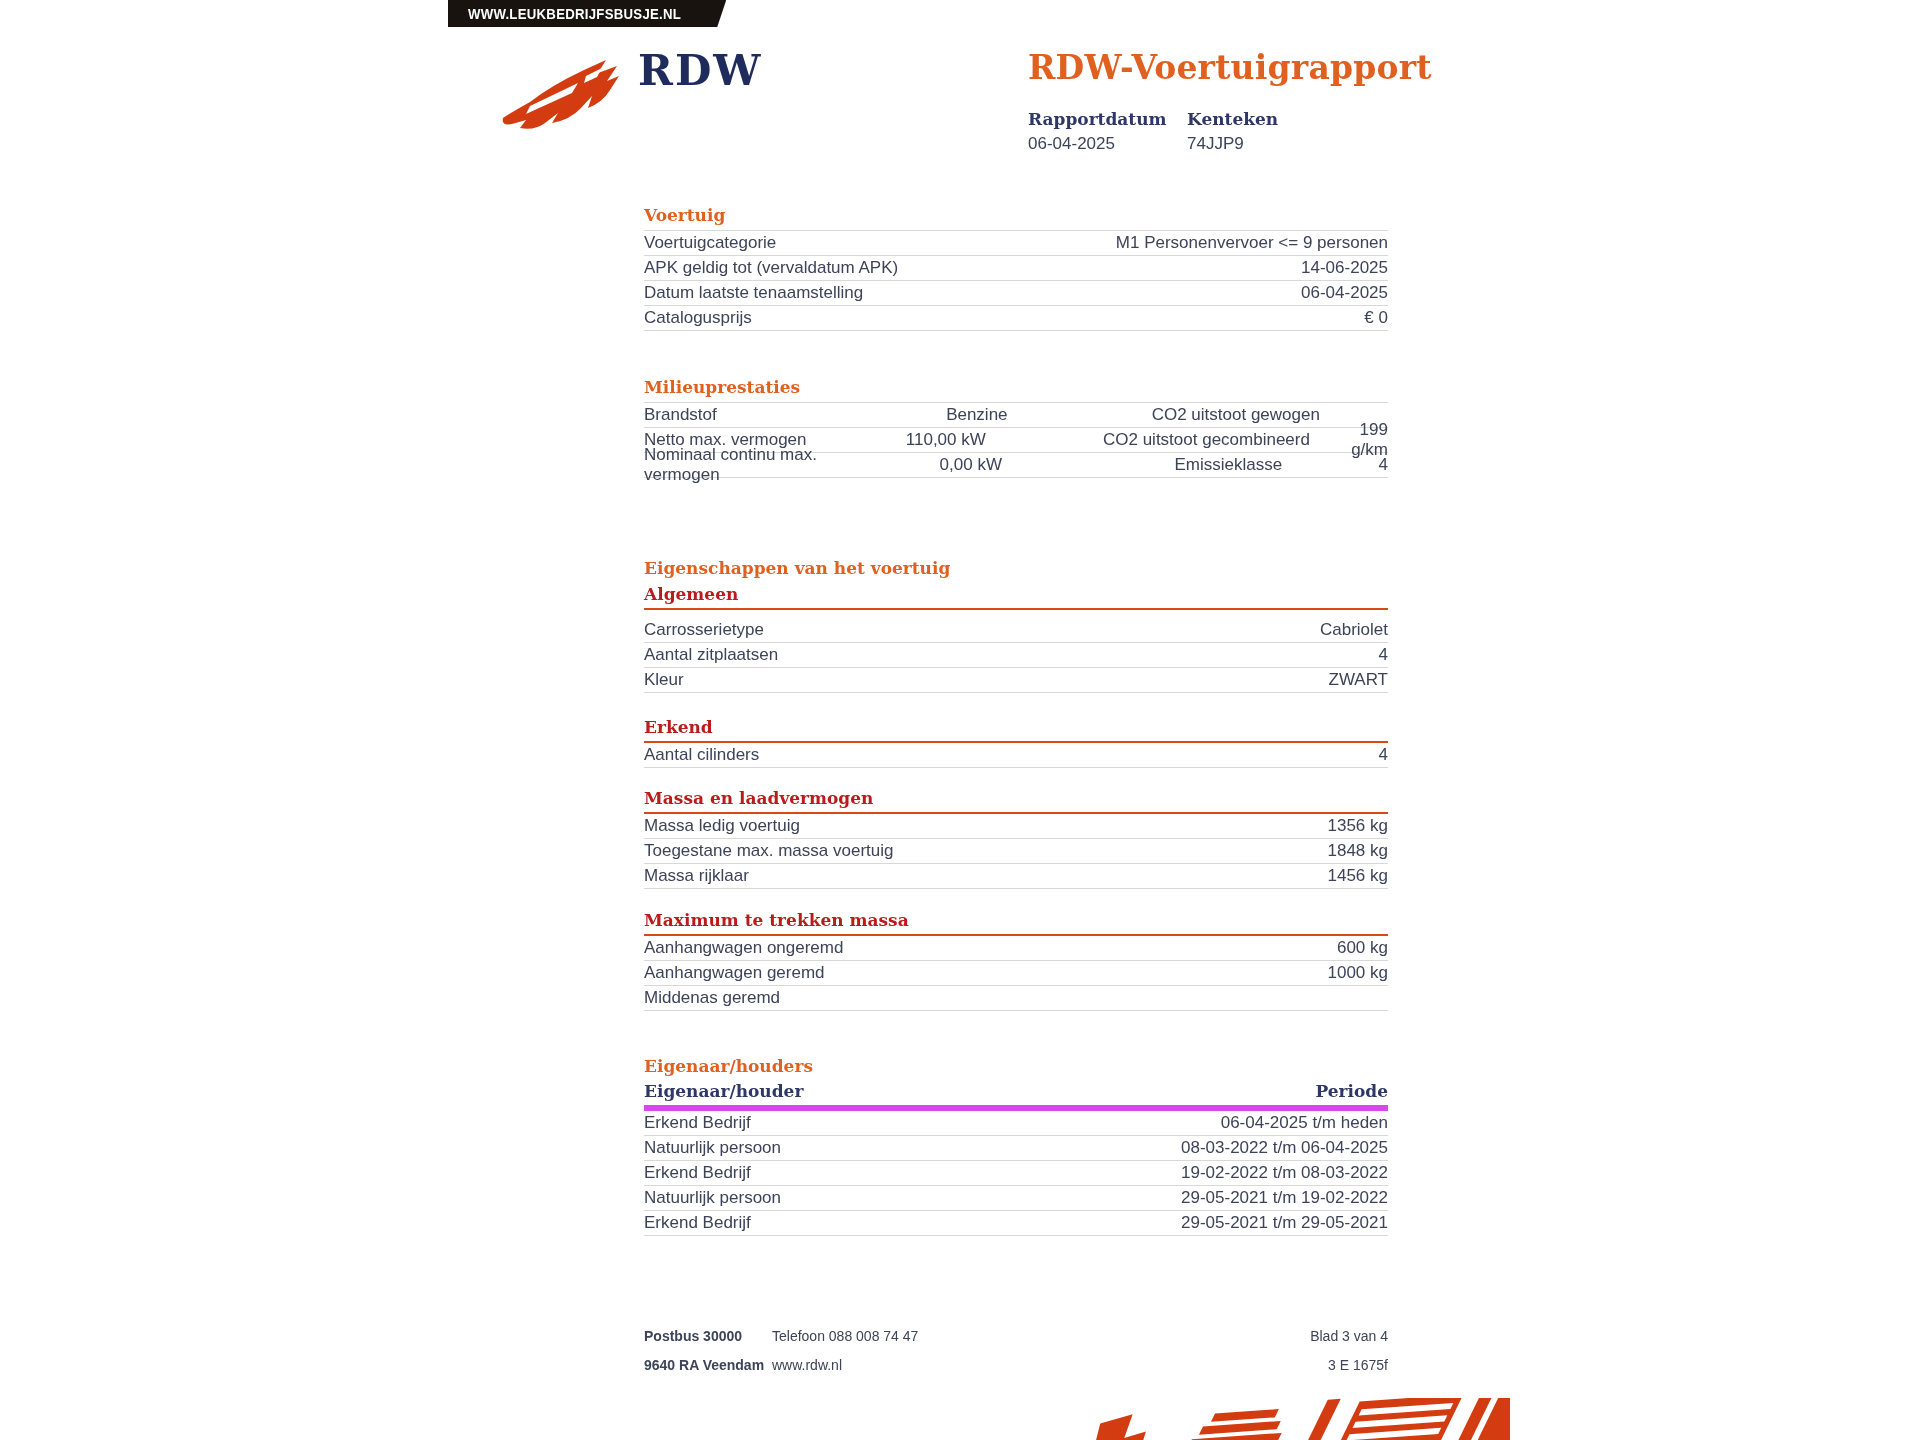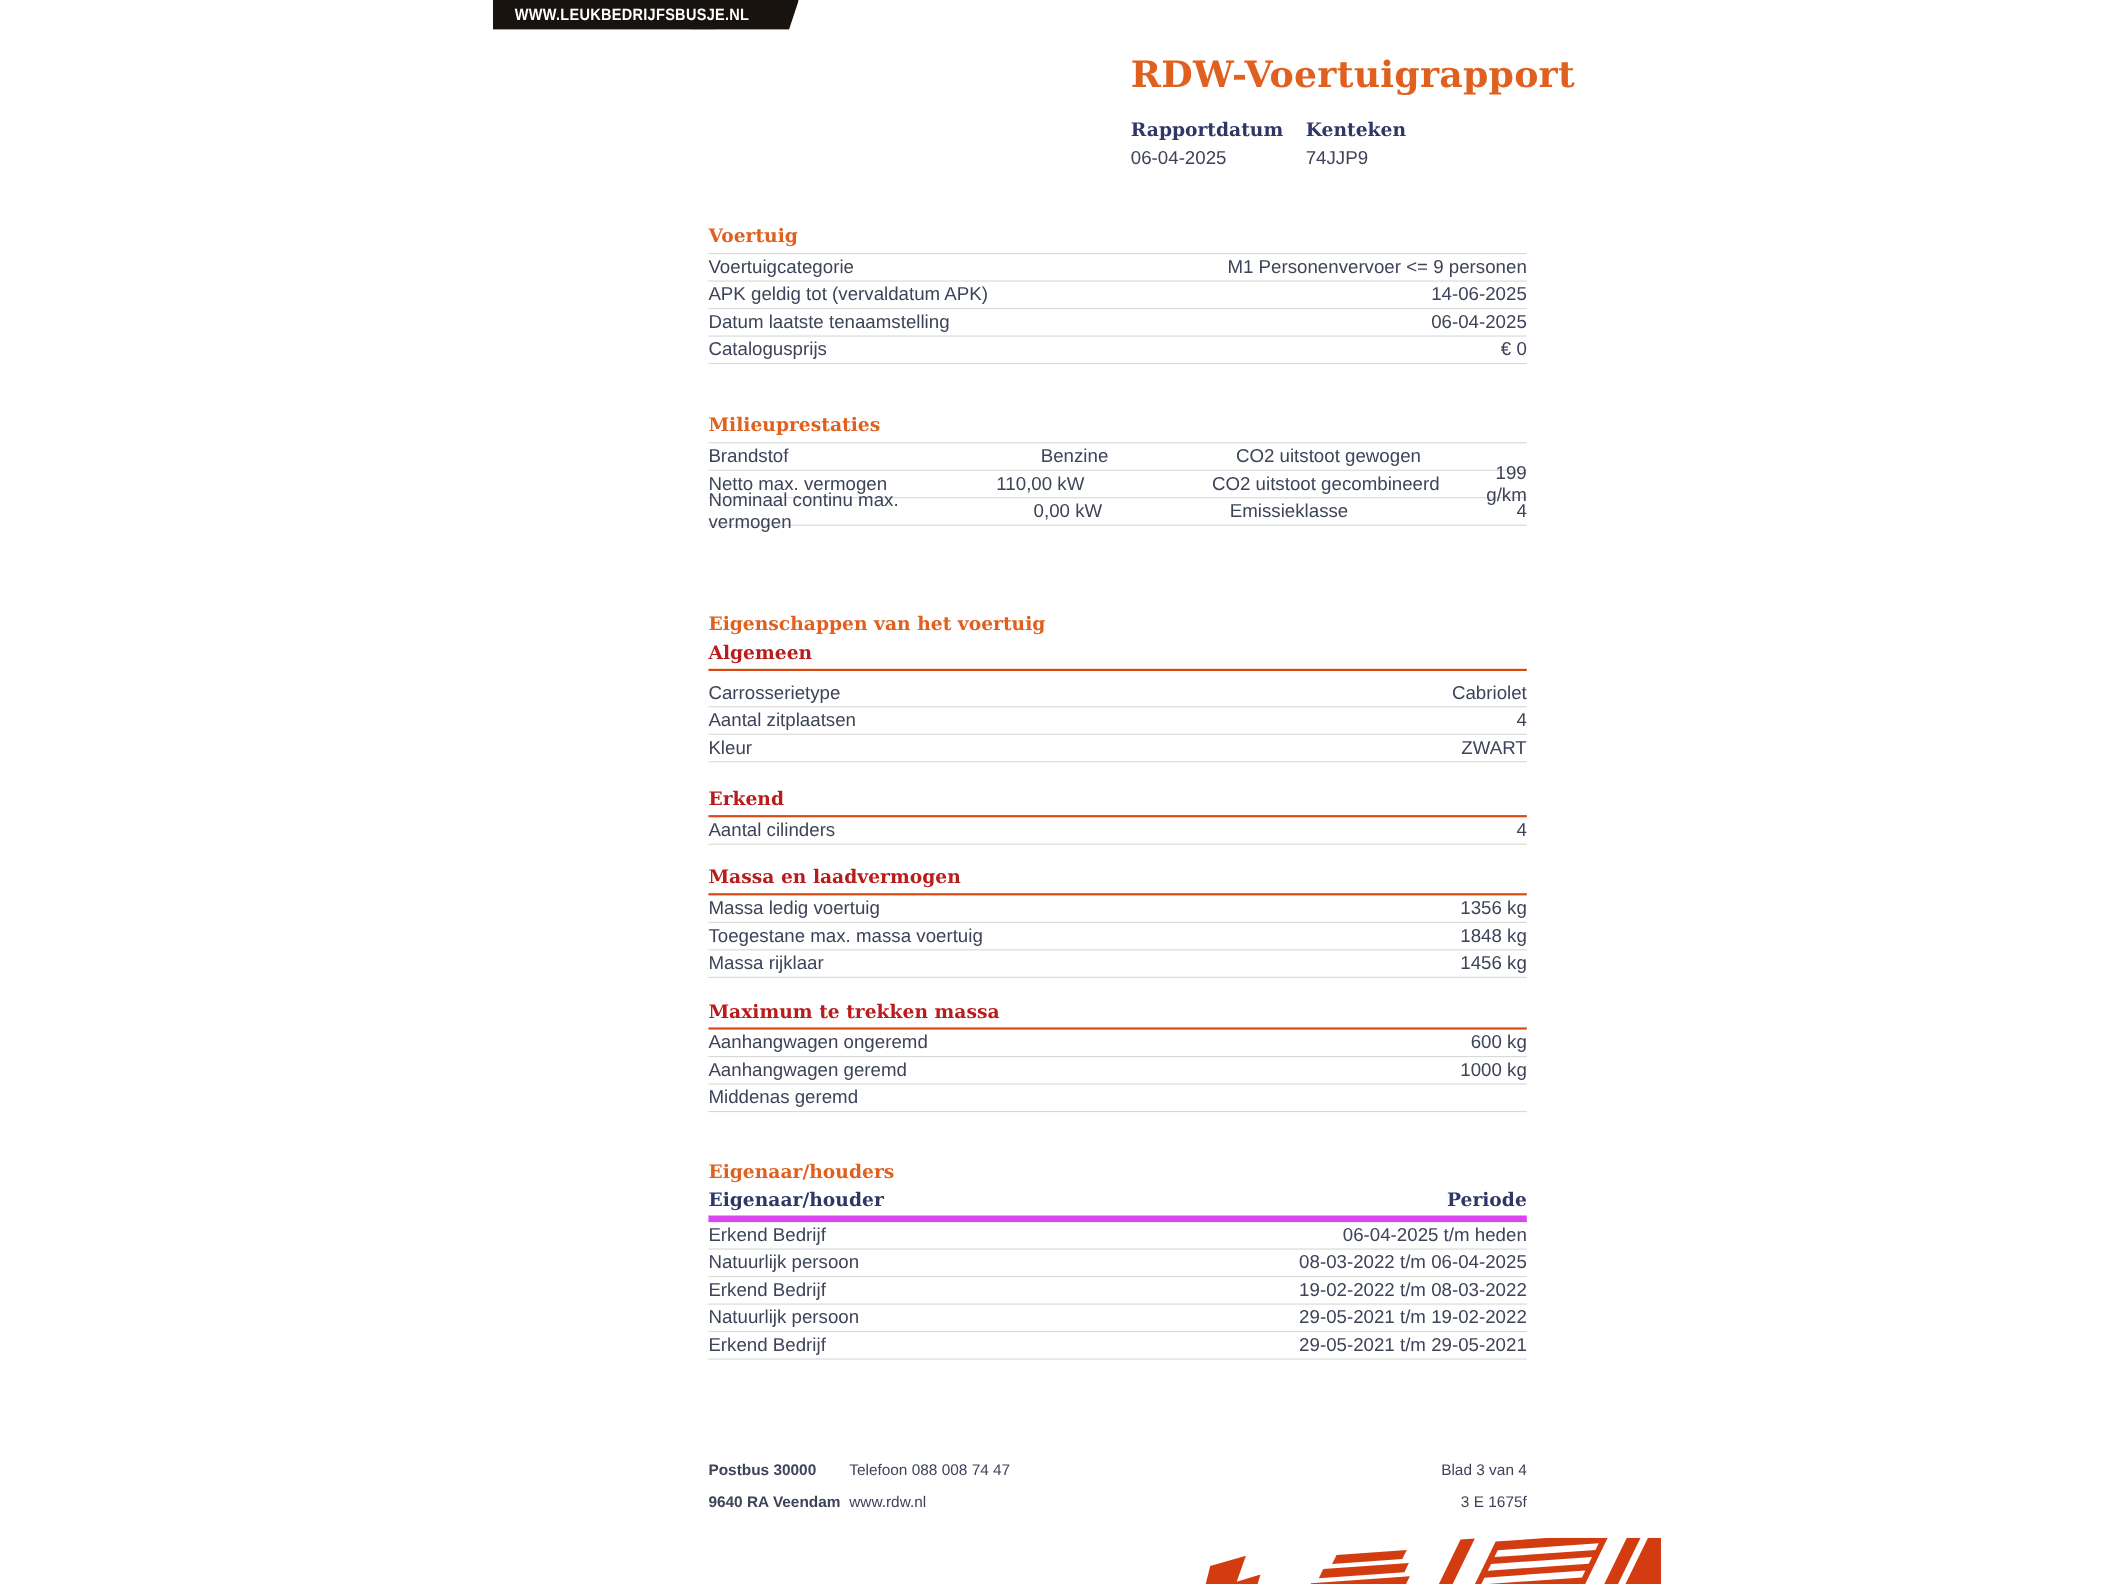--- a/index.html
+++ b/index.html
@@ -44,21 +44,21 @@
   .row { display:flex; justify-content:space-between; align-items:center;
          height:25px; border-bottom:1px solid #d8d8d8; font-size:17px; color:#3d4358; }
   .row .value { text-align:right; white-space:nowrap; }
   .row sup { font-size:11px; vertical-align:super; line-height:0; }
 
   
   .mrow { display:flex; align-items:center; height:25px; border-bottom:1px solid #d8d8d8;
           font-size:17px; color:#3d4358;gap:40px; }
   .mrow .l1 { width:250px; }
   .mrow .v1 { width:96px; text-align:right; }
-  .mrow .l2 { margin-left:76px; width:240px; }
+  .mrow .l2 { margin-left:76px; width:240px;text-align:center; }
   .mrow .v2 { flex:1; text-align:right; }
 
   .sec-milieu   { margin-top:46px; }
   .sec-eigensch { margin-top:80px; }
   .sub-algemeen { margin-top:6px; }
   .rows-algemeen { margin-top:8px; }
   .sub-motor    { margin-top:24px; }
   .sub-massa    { margin-top:20px; }
   .sub-maximum  { margin-top:21px; }
   .sec-eigenaren{ margin-top:45px; }
@@ -82,20 +82,28 @@
 </head>
 <body>
 
 <div class="page">
 
   <div class="banner-shadow"></div>
   <div class="banner">
     <span>WWW.LEUKBEDRIJFSBUSJE.NL</span>
   </div>
 
+  <div class="logo">
+    <svg width="130" height="82" viewBox="0 0 130 82">
+      <path fill="#d33c10" d="M3,64 Q1,72 12,70 L26,66 L20,74 Q34,77 45,69 L58,59 L52,69 Q70,66 81,54 L92,42 L88,54 Q103,48 110,36 L119,22 L107,27 L117,12 L98,19 L106,6 L84,16 Q52,31 30,48 Q12,58 3,64 Z"></path>
+      <path fill="#ffffff" d="M30,52 L78,29 L72,39 L26,60 Z"></path>
+      <path fill="#ffffff" d="M86,22 L102,14 L97,23 L84,29 Z"></path>
+    </svg>
+    <span class="logo-text">RDW</span>
+  </div>
 
   <div class="header-right">
     <div class="doc-title">RDW-Voertuigrapport</div>
     <div class="meta">
       <div class="meta-col1">
         <div class="meta-label">Rapportdatum</div>
         <div class="meta-value">06-04-2025</div>
       </div>
       <div>
         <div class="meta-label">Kenteken</div>

